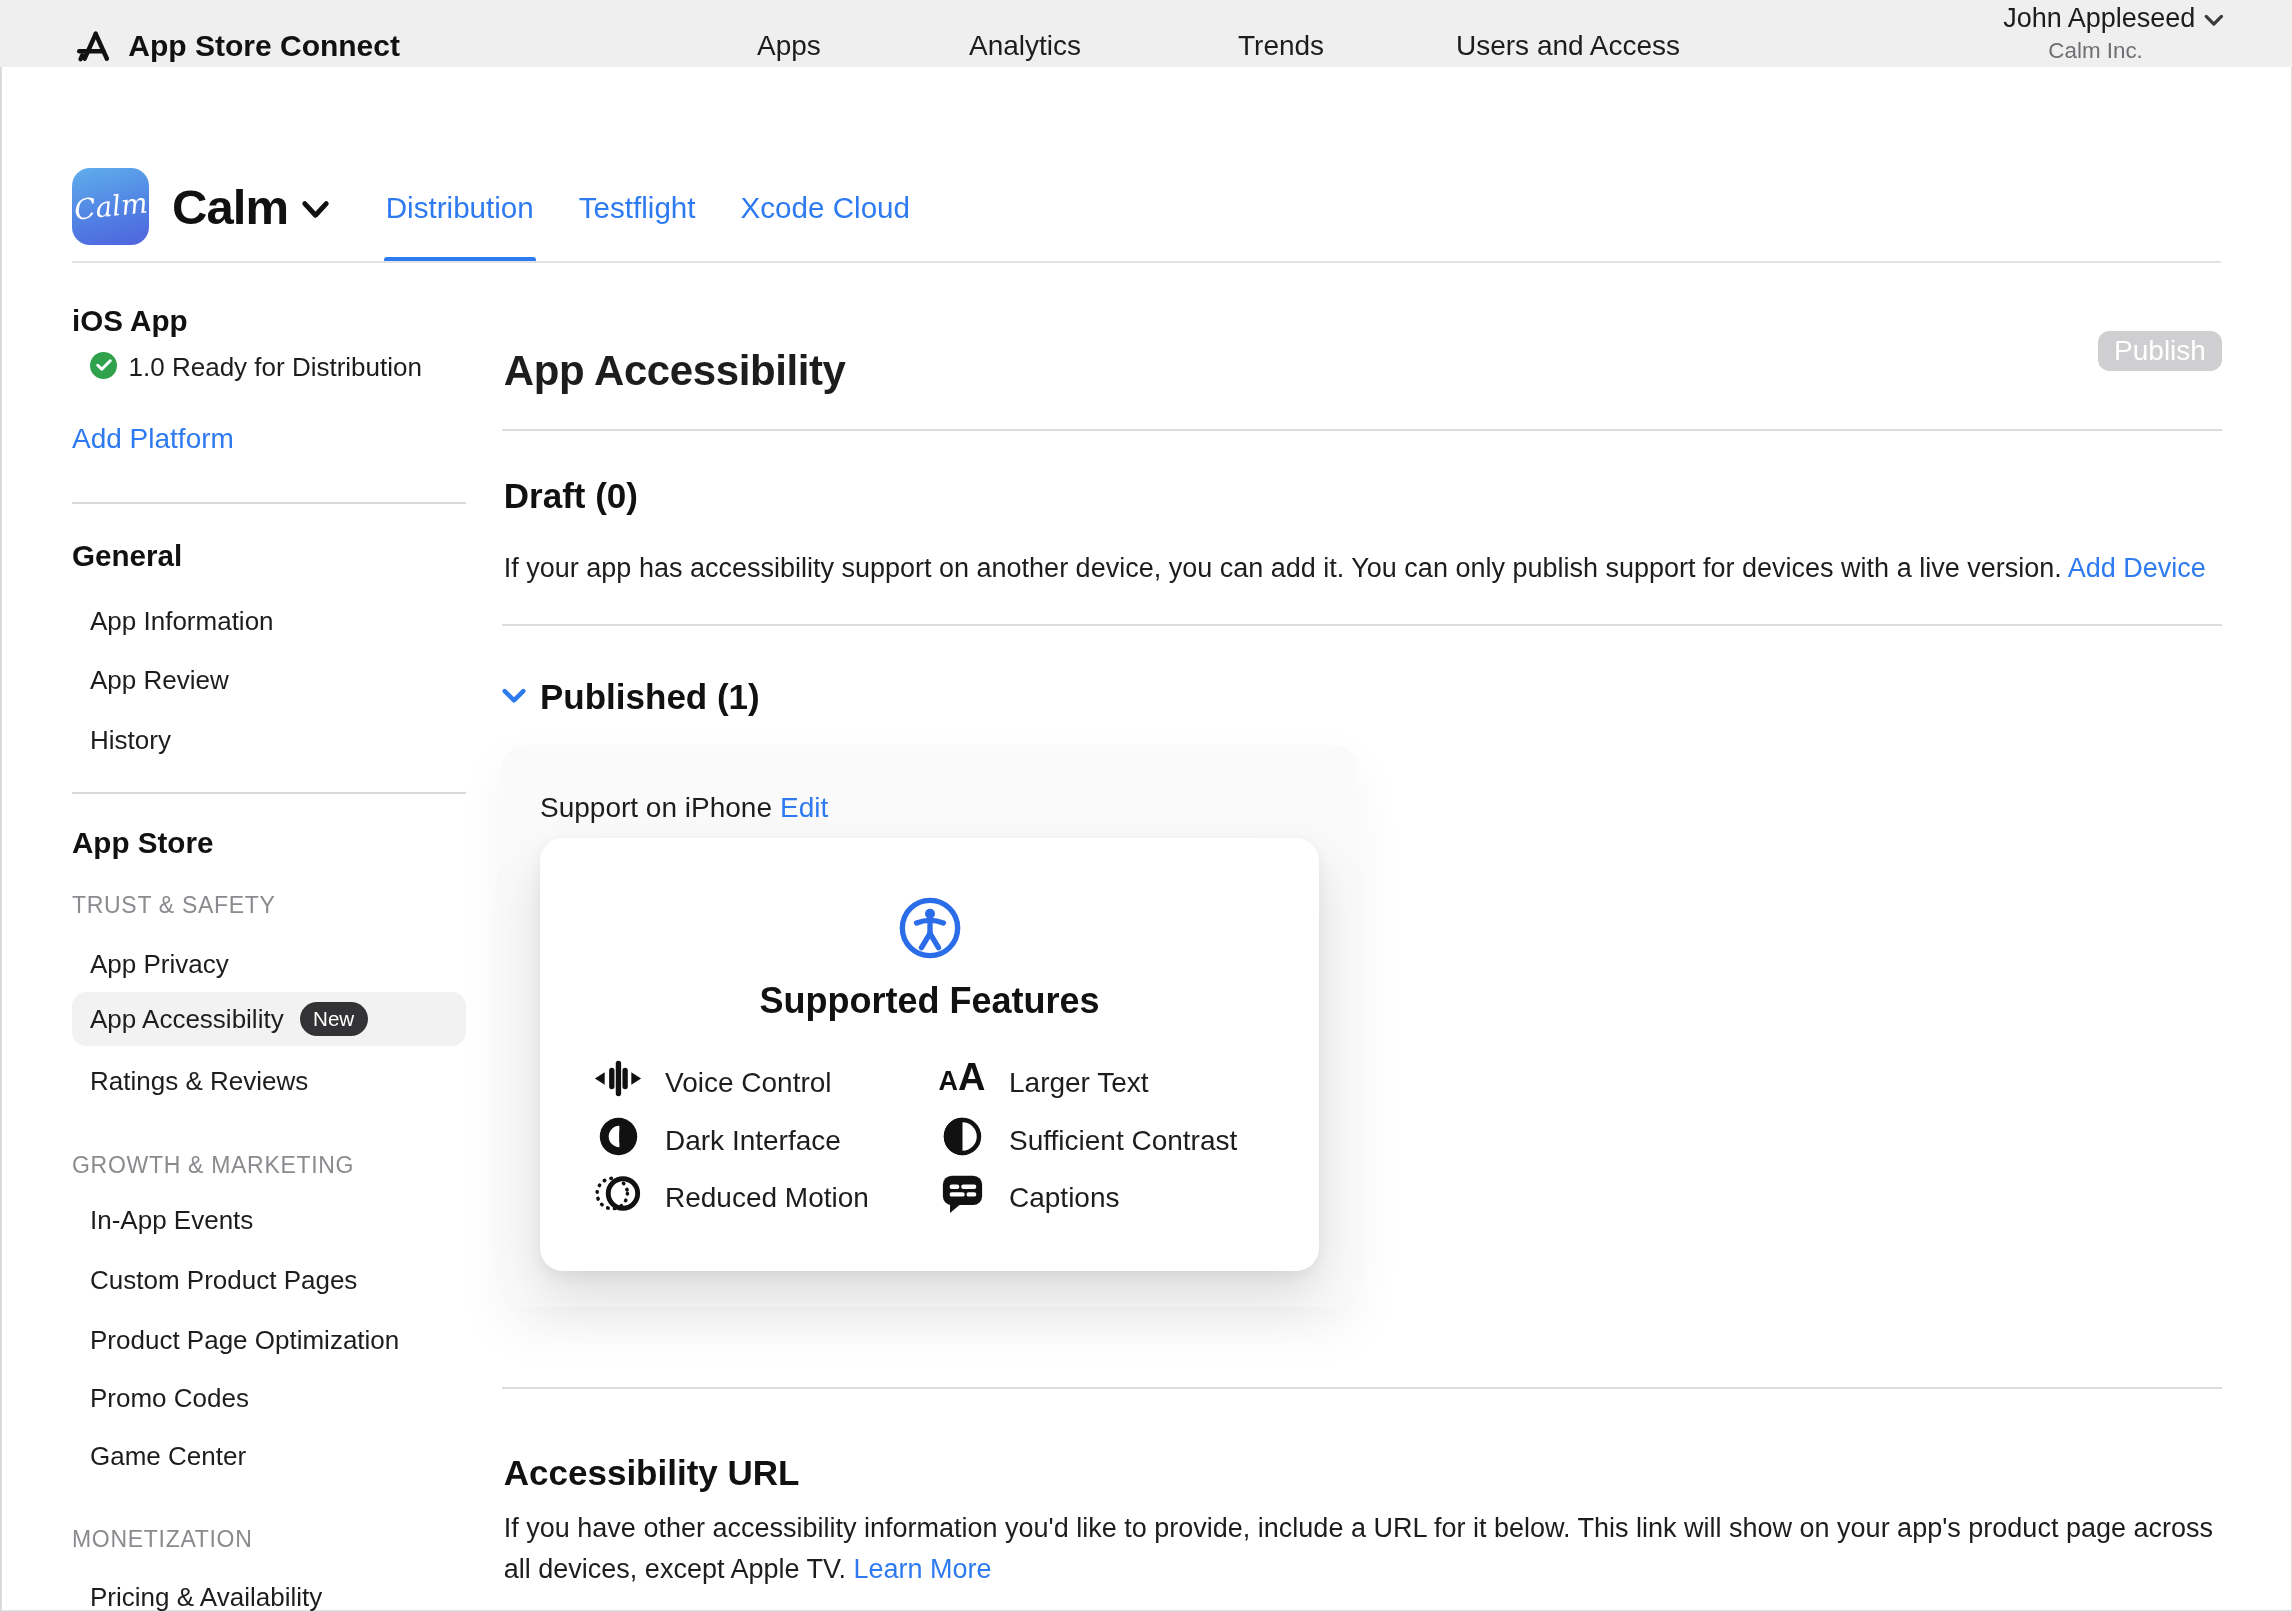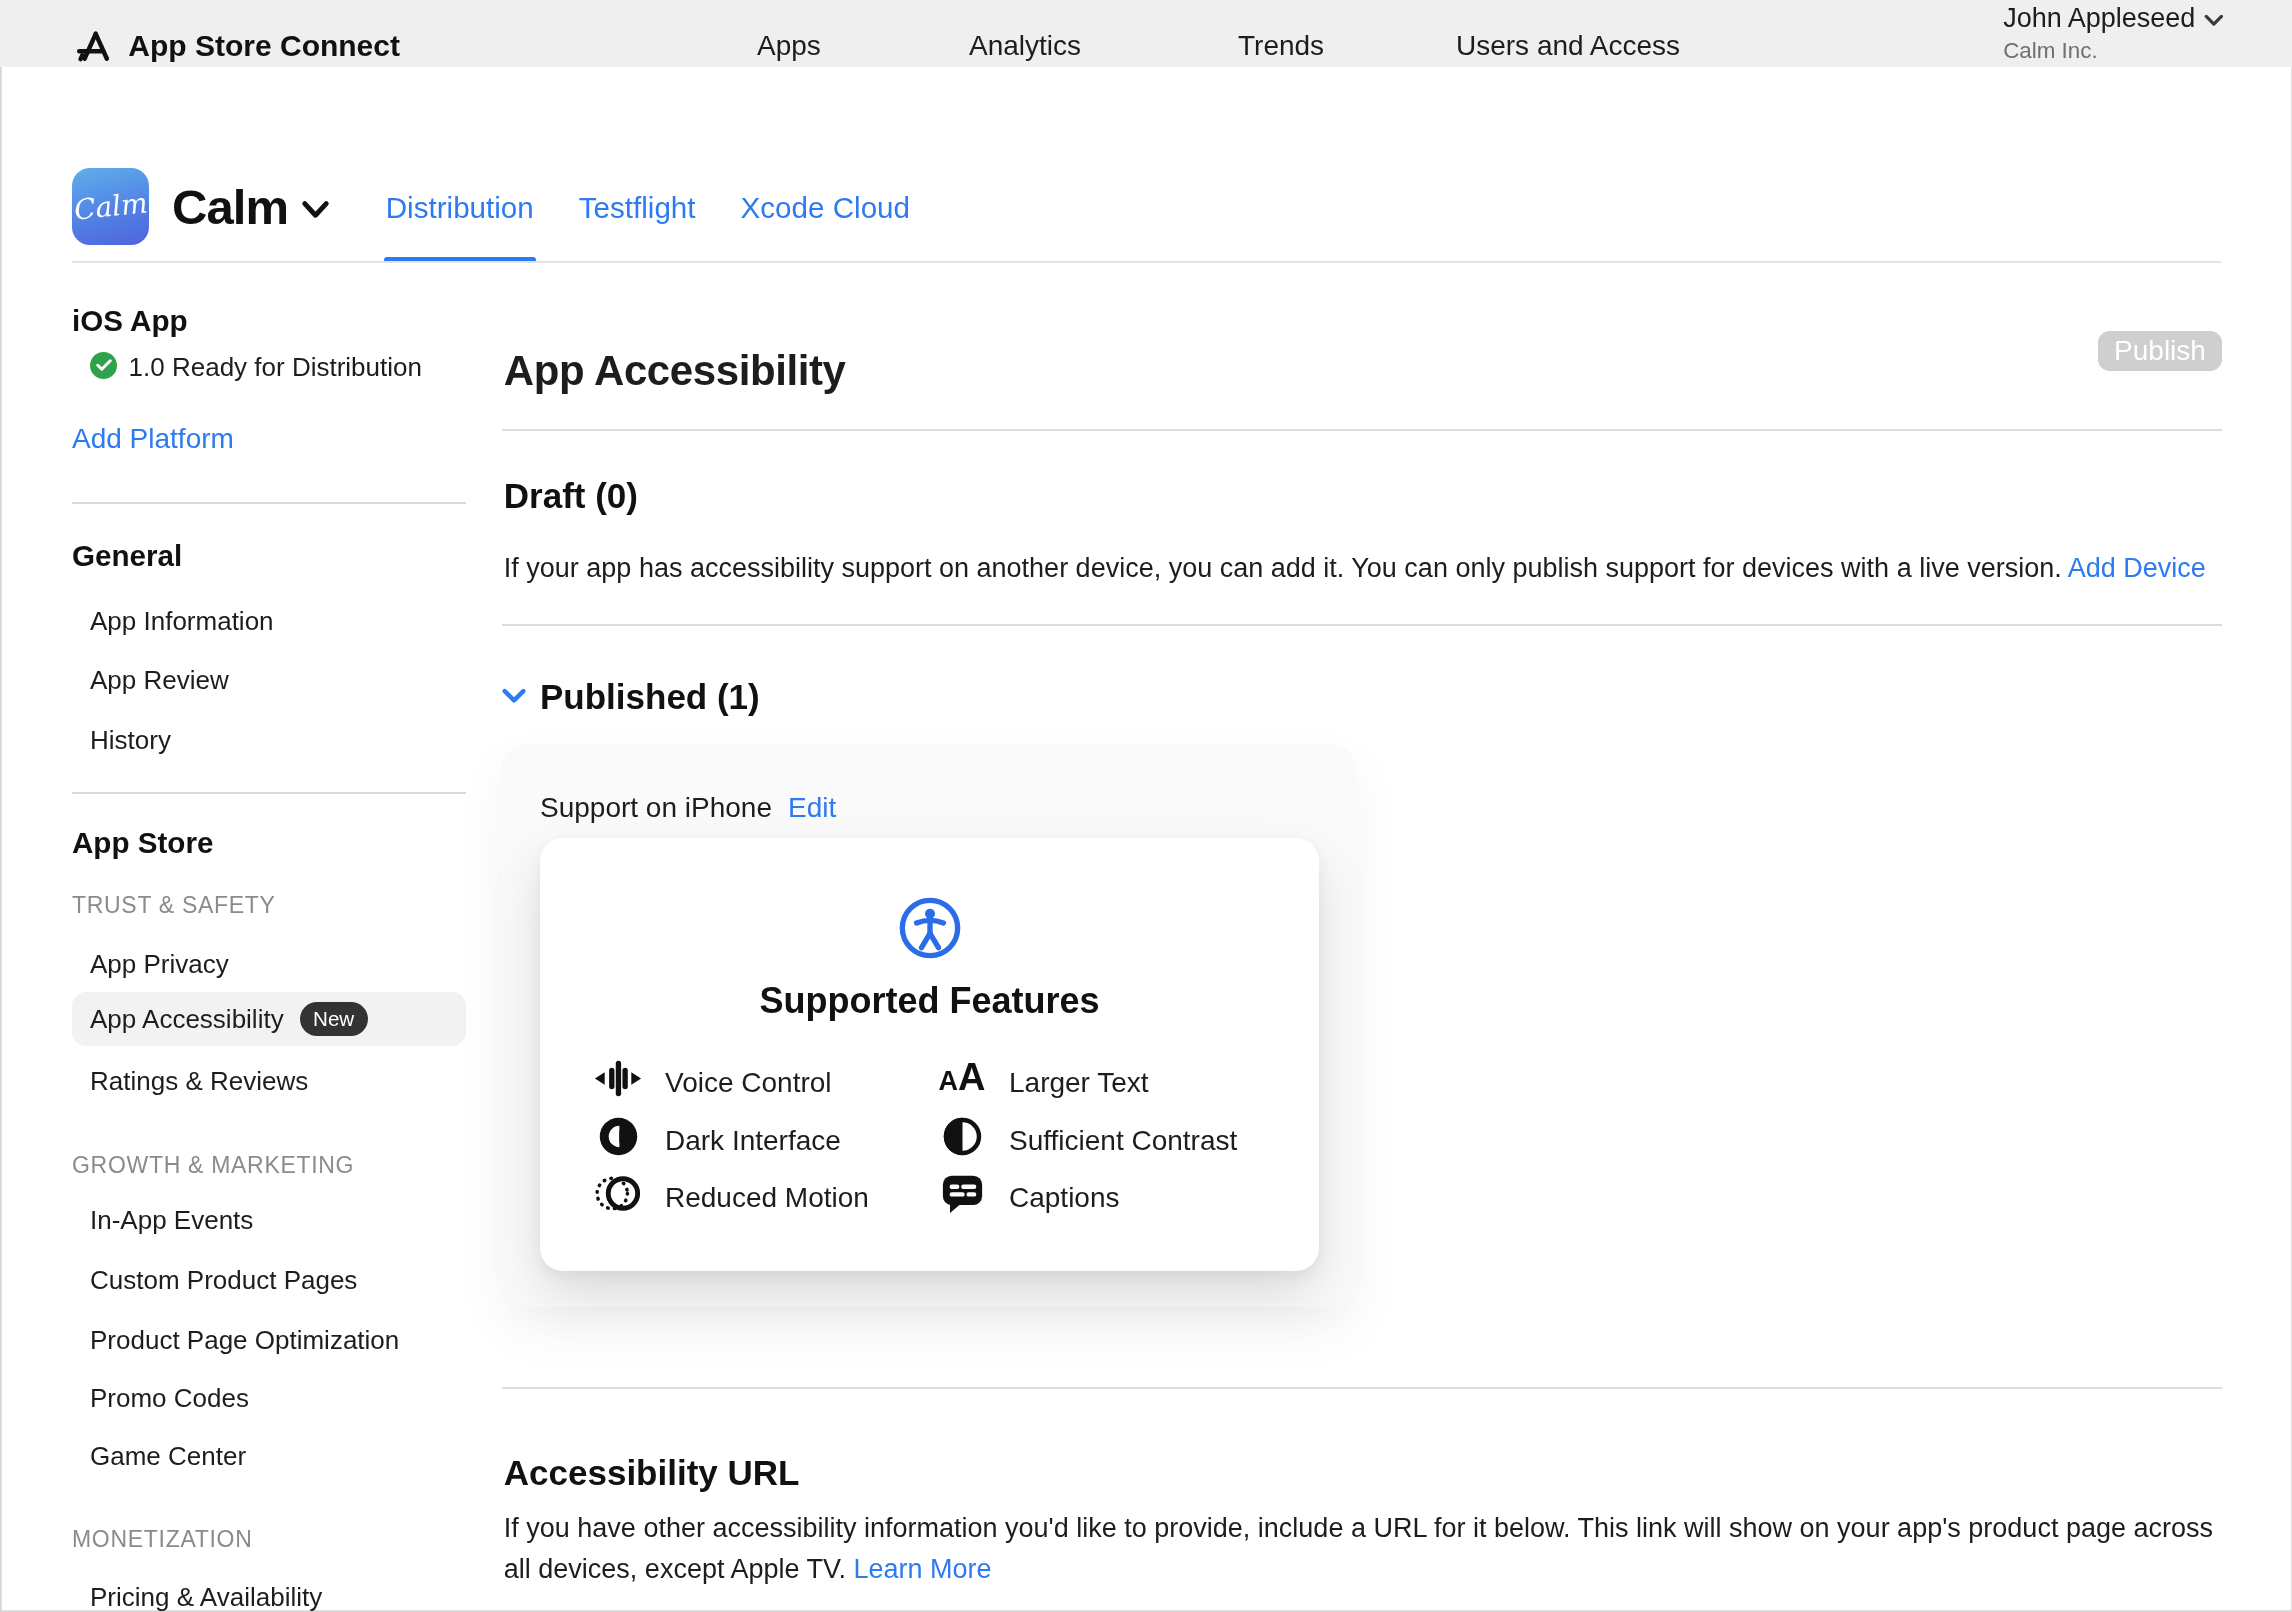--- a/index.html
+++ b/index.html
@@ -5,21 +5,21 @@
   html,body{margin:0;padding:0;background:#fff;}
   .page{position:relative;width:2293px;height:1612px;background:#ffffff;
         font-family:"Liberation Sans",sans-serif;color:#1d1d1f;overflow:hidden;
         box-shadow:inset 0 0 0 1.8px #d7d7d9;}
   
   .topbar{position:absolute;left:0;top:0;width:2293px;height:67px;background:#efeff0;}
   .brand{position:absolute;left:73px;top:0;height:91px;display:flex;align-items:center;gap:14.3px;}
   .brand-title{font-size:30px;font-weight:bold;color:#111;}
   .nav-item{position:absolute;top:0;height:91px;line-height:91px;font-size:28px;color:#1d1d1f;cursor:pointer;}
   .nav-apps{left:757px;} .nav-analytics{left:969px;} .nav-trends{left:1238px;} .nav-users{left:1456px;}
-  .userblock{position:absolute;right:69px;top:50%;transform:translateY(-50%);text-align:left;}
+  .userblock{position:absolute;right:69px;top:50%;transform:translateY(-50%);text-align:center;}
   .user-name{font-size:27px;color:#1d1d1f;display:flex;align-items:center;justify-content:flex-end;gap:9px;cursor:pointer;}
   .user-org{font-size:22.4px;color:#6e6e73;margin-top:4.5px;padding-right:36px;}
   
   .app-header{position:absolute;left:72px;top:168px;height:77px;display:flex;align-items:center;}
   .app-icon{width:77px;height:77px;border-radius:18px;background:linear-gradient(165deg,#60aeec 0%,#5183e4 55%,#4f63dd 100%);
             display:flex;align-items:center;justify-content:center;flex:0 0 auto;}
   .app-icon span{font-family:"DejaVu Serif",serif;font-style:italic;font-size:28px;color:#fff;transform:rotate(-6deg);}
   .app-name{font-size:49px;font-weight:bold;color:#111;margin-left:23px;letter-spacing:-0.9px;}
   .app-chevron{margin-left:12.5px;margin-top:9px;}
   .tabs{display:flex;align-items:center;gap:45px;margin-left:56px;margin-top:3px;}
@@ -50,21 +50,21 @@
   .d1{top:429px;} .d2{top:624px;} .d3{top:1387px;}
   .section-h{font-size:35px;font-weight:bold;color:#111;}
   .draft-h{top:476px;left:1.8px;}
   .body-text{font-size:27px;line-height:41px;color:#1d1d1f;}
   .draft-p{top:548px;left:1.8px;width:1711px;}
   .inline-link{color:#2e7af0;cursor:pointer;}
   .pub-row{top:677px;left:0;display:flex;align-items:center;gap:14px;}
   
   .outer-card{top:745px;left:0;width:854px;height:562px;background:#fafafa;border-radius:23px;
               box-shadow:0 21.5px 54px rgba(0,0,0,0.05);}
-  .support-row{position:absolute;left:38px;top:47px;display:flex;align-items:center;gap:16px;}
+  .support-row{position:absolute;left:38px;top:47px;display:flex;align-items:center;gap:8px;}
   .support-title{font-size:28px;color:#1d1d1f;}
   .edit-link{font-size:28px;color:#2e7af0;cursor:pointer;}
   .inner-card{position:absolute;left:38px;top:93px;width:779px;height:433px;background:#fff;border-radius:23px;
               box-shadow:0 25px 54px rgba(0,0,0,0.12),0 5.4px 14.3px rgba(0,0,0,0.05);}
   .a11y-icon{position:absolute;left:50%;top:57px;transform:translateX(-50%);}
   .panel-title{position:absolute;left:0;top:142px;width:100%;text-align:center;font-size:36px;font-weight:bold;color:#111;}
   .feat{position:absolute;display:flex;align-items:flex-end;gap:23px;height:41px;}
   .feat .icon-box{width:48px;display:flex;align-items:center;justify-content:center;flex:0 0 auto;}
   .feat .flabel{font-size:28px;color:#1d1d1f;white-space:nowrap;}
   .fc1{left:54px;} .fc2{left:398px;}

